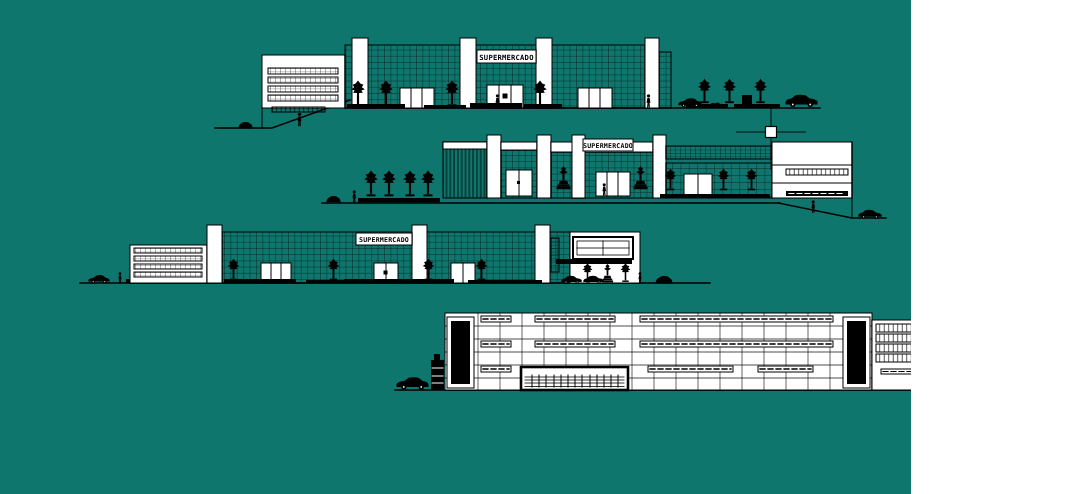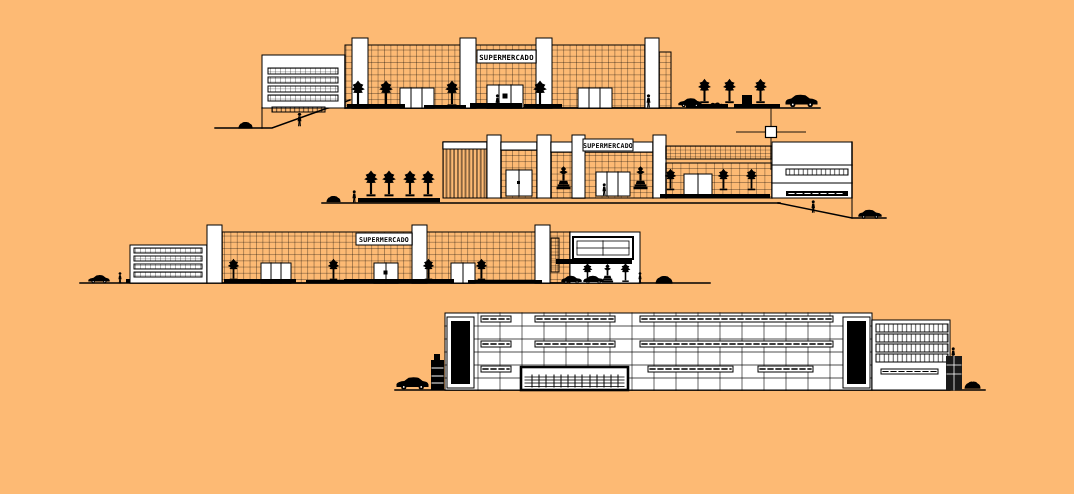--- a/index.html
+++ b/index.html
@@ -1,16 +1,16 @@
 <!DOCTYPE html>
 <html><head>
 <meta charset="utf-8">
 <style>
   html,body{margin:0;padding:0;background:#fff;}
-  .stage{position:relative;width:1074px;height:494px;background:#fdba74;overflow:hidden;}
+  .stage{position:relative;width:911px;height:494px;background:#0f766e;overflow:hidden;}
   svg{display:block;}
   .sign-text{font-family:"DejaVu Sans Mono","Liberation Mono",monospace;font-weight:700;fill:#000;letter-spacing:0.2px;}
   .s7{font-size:7.2px;}
   .s6{font-size:6.6px;}
 </style>
 </head>
 <body>
 
 <div class="stage">
 <svg width="1074" height="494" viewBox="0 0 1074 494" xmlns="http://www.w3.org/2000/svg">

